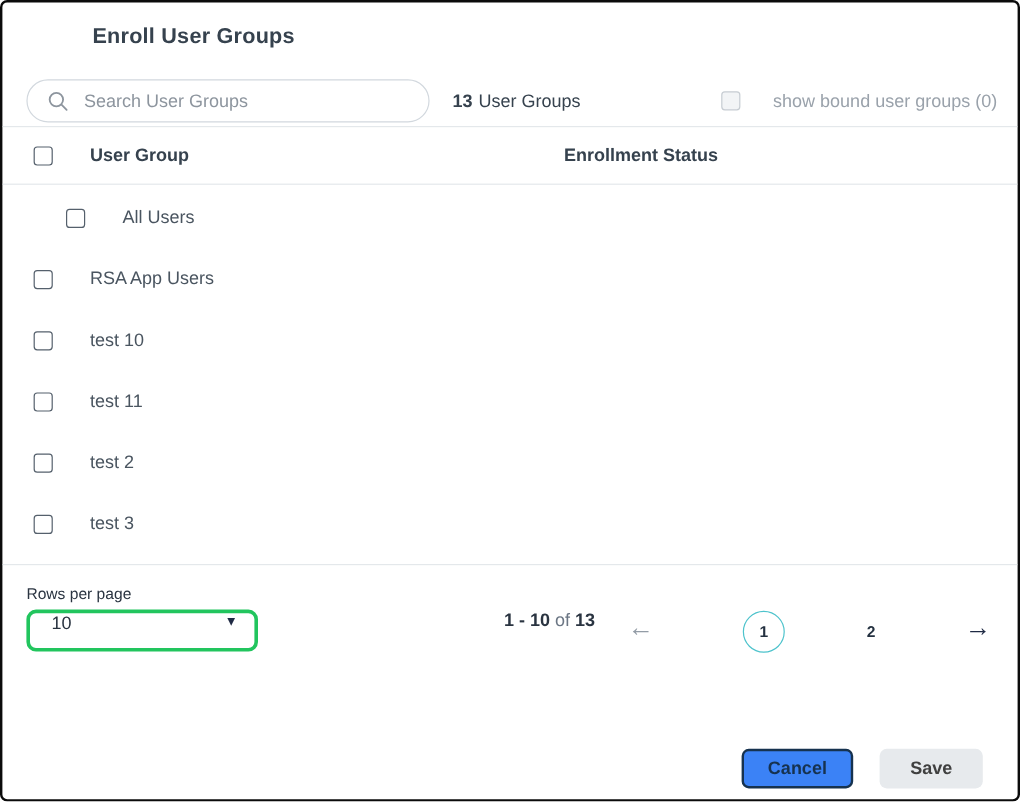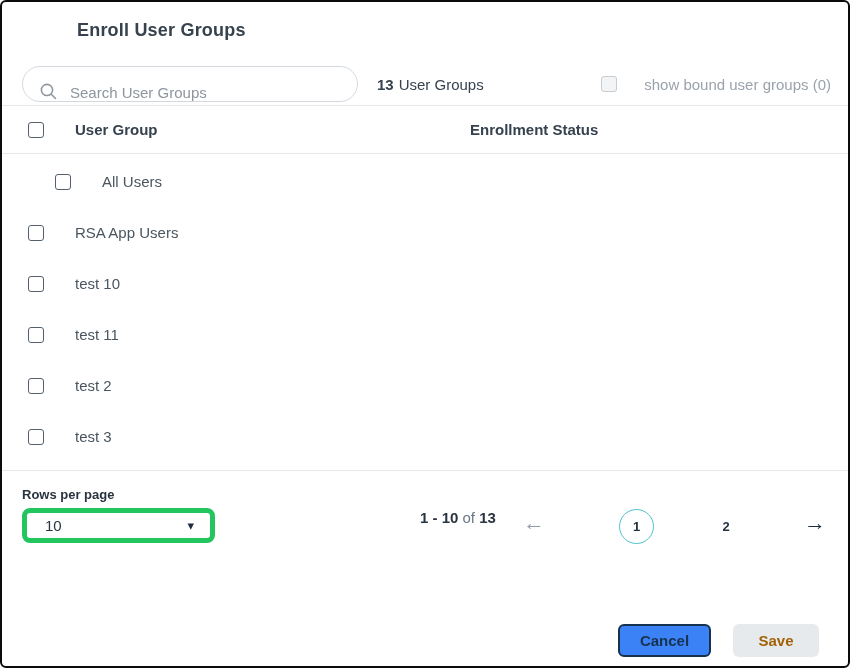--- a/index.html
+++ b/index.html
@@ -28,21 +28,21 @@
 
   
   .search-wrap {
     position: absolute;
     left: 20px; top: 64px;
     width: 336px; height: 36px;
     border: 1px solid #d2d8de;
     border-radius: 18px;
     background: #ffffff;
     display: flex;
-    align-items: flex-end;
+    align-items: center;
   }
   .search-wrap svg { margin-left: 16px; flex: 0 0 auto; }
   .search-input {
     border: none; outline: none;
     background: transparent;
     margin-left: 12px;
     width: 270px;
     font-size: 15px;
     color: #4a5560;
     font-family: "Liberation Sans", sans-serif;
@@ -116,30 +116,30 @@
     position: absolute; left: 468px;
     font-size: 15px; color: #4a5560;
   }
   .r0 { top: 154px; margin-left: 27px; } .r1 { top: 205px; } .r2 { top: 256px; }
   .r3 { top: 307px; } .r4 { top: 358px; } .r5 { top: 409px; }
 
   
   .rpp-label {
     position: absolute;
     left: 20px; top: 485px;
-    font-size: 13px; font-weight: bold; color: #2a3441;
+    font-size: 13px; font-weight: normal; color: #2a3441;
   }
   .rpp-select {
     position: absolute;
     left: 20px; top: 506px;
     width: 193px; height: 35px;
-    border: 5px solid #22c55e;
+    border: 3px solid #22c55e;
     border-radius: 8px;
     background: #ffffff;
-    display: flex; align-items: center;
+    display: flex; 
     cursor: pointer;
   }
   .rpp-select .rpp-value {
     margin-left: 18px;
     font-size: 15px; color: #2a3441;
     flex: 1;
   }
   .rpp-select .caret {
     margin-right: 16px;
     font-size: 13px; color: #1f2a44;
@@ -201,21 +201,21 @@
     cursor: pointer;
   }
   .btn-save {
     position: absolute;
     left: 731px; top: 622px;
     width: 86px; height: 33px;
     background: #e7eaed;
     border: none;
     border-radius: 6px;
     font-family: "Liberation Sans", sans-serif;
-    font-size: 15px; font-weight: bold; color: #a16207;
+    font-size: 15px; font-weight: bold; color: #404040;
     cursor: default;
   }
 </style>
 </head>
 <body>
 
 <div class="dialog">
 
   <div class="dialog-title">Enroll User Groups</div>
 

